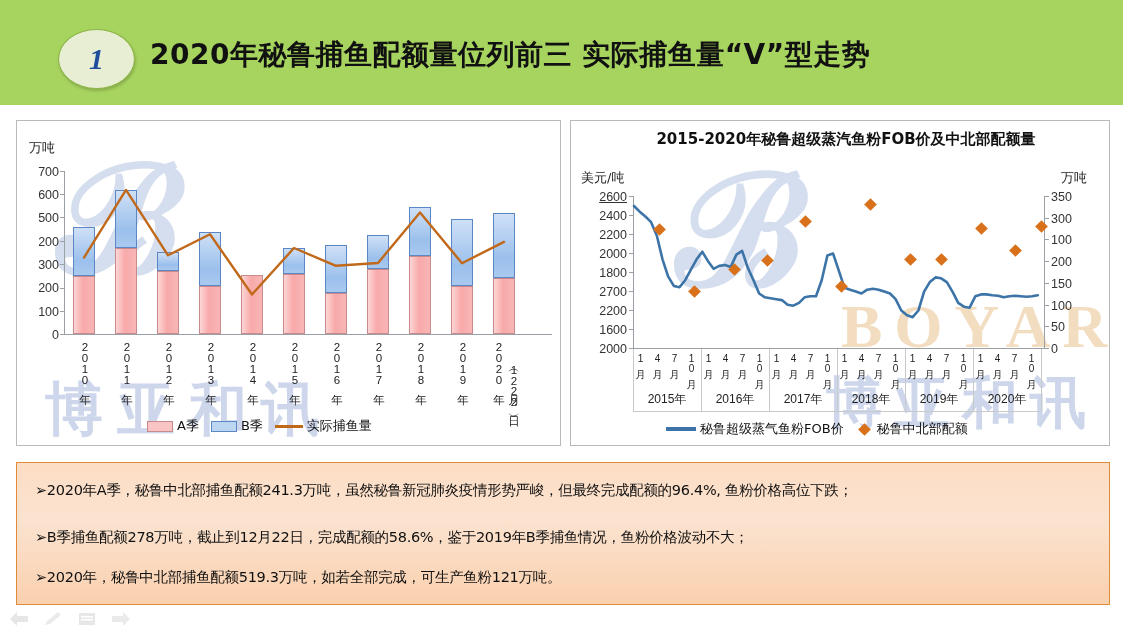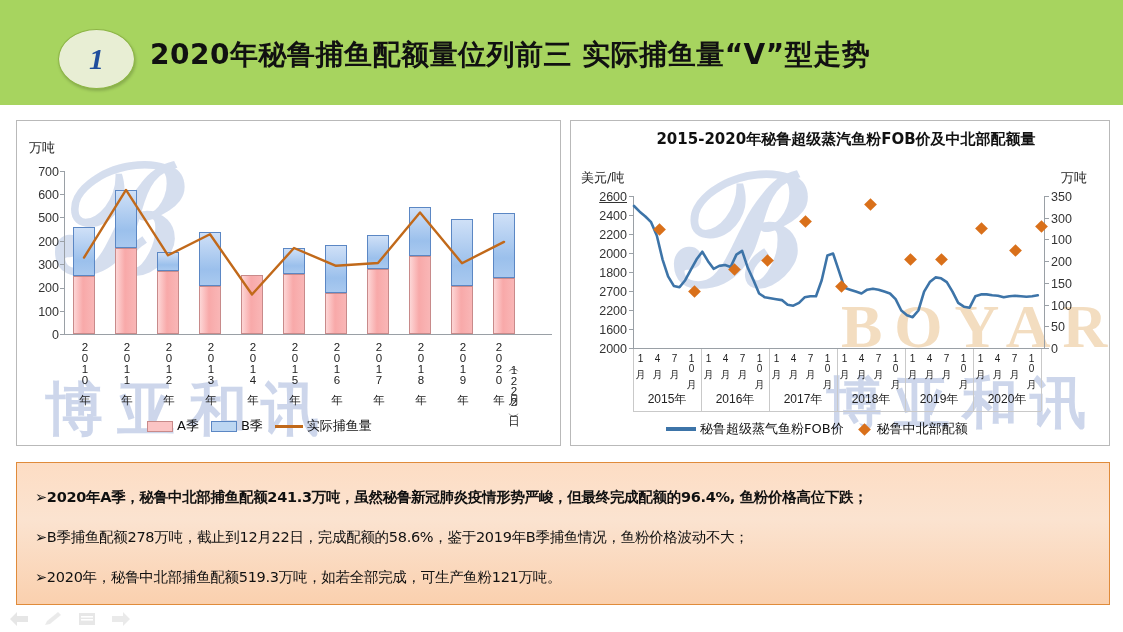--- a/index.html
+++ b/index.html
@@ -347,21 +347,21 @@
       <span>秘鲁超级蒸气鱼粉FOB价</span>
     </span>
     <span class="legend-item" style="gap:8px;">
       <span class="sw-dia"></span>
       <span>秘鲁中北部配额</span>
     </span>
   </div>
 </div>
 
 <div id="notes">
-  <div class="note-line" style="top:25px;font-weight:bold;">
+  <div class="note-line" style="top:18px;">
     <span class="bullet">➢</span><span>2020年A季，秘鲁中北部捕鱼配额241.3万吨，虽然秘鲁新冠肺炎疫情形势严峻，但最终完成配额的96.4%, 鱼粉价格高位下跌；</span>
   </div>
   <div class="note-line" style="top:65px;">
     <span class="bullet">➢</span><span>B季捕鱼配额278万吨，截止到12月22日，完成配额的58.6%，鉴于2019年B季捕鱼情况，鱼粉价格波动不大；</span>
   </div>
   <div class="note-line" style="top:105px;">
     <span class="bullet">➢</span><span>2020年，秘鲁中北部捕鱼配额519.3万吨，如若全部完成，可生产鱼粉121万吨。</span>
   </div>
 </div>
 

